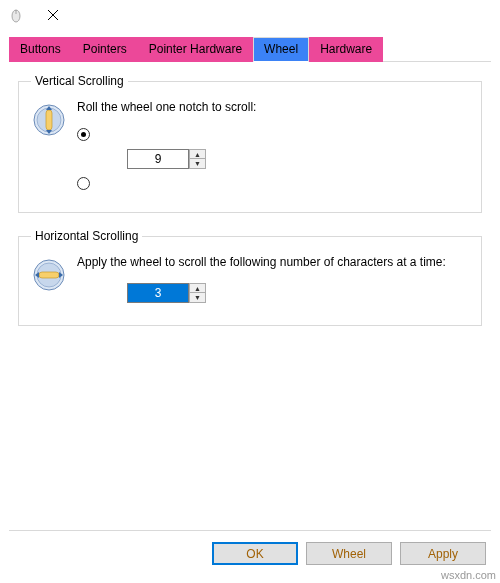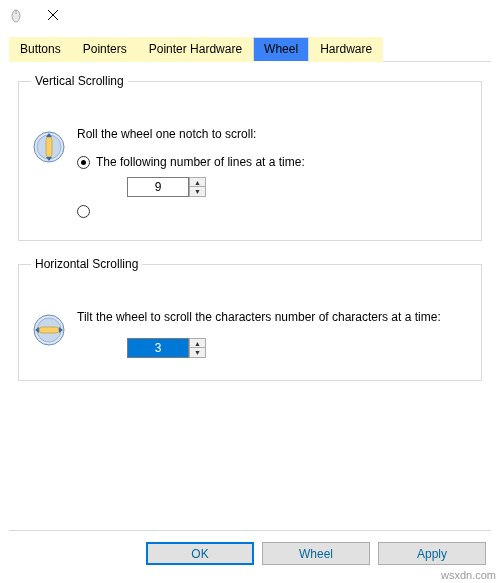--- a/index.html
+++ b/index.html
@@ -2,40 +2,40 @@
 <html><head>
   <meta charset="utf-8">
   <style>
     * { box-sizing: border-box; margin: 0; padding: 0; font-family: "Segoe UI", Arial, sans-serif; }
     body { background: #fff; width: 500px; height: 583px; overflow: hidden; position: relative; }
     .titlebar { display: flex; align-items: center; height: 30px; padding: 0 8px; }
     .titlebar .icon { width: 16px; height: 16px; margin-right: 6px; }
     .titlebar .title { font-size: 12px; color: #000; flex: 1; }
     .titlebar .close { width: 45px; height: 30px; display: flex; align-items: center; justify-content: center; font-size: 12px; color: #000; }
     .tabs { display: flex; border-bottom: 1px solid #d9d9d9; margin: 6px 9px 0 9px; }
-    .tab { padding: 4px 10px 5px 10px; font-size: 12px; color: #000; background: #fef9c3; border: 1px solid transparent; border-bottom: none; position: relative; top: 1px; }
+    .tab { padding: 4px 10px 5px 10px; font-size: 12px; color: #000; background: #ec4899; border: 1px solid transparent; border-bottom: none; position: relative; top: 1px; }
     .tab.active { border-color: #d9d9d9; background: #3b82f6; z-index: 2; border-bottom: 1px solid #fff; }
     .content { padding: 12px 18px; }
     fieldset { border: 1px solid #d9d9d9; padding: 12px 20px 14px 12px; margin-bottom: 16px; }
     legend { font-size: 12px; color: #000; padding: 0 4px; }
-    .group-body { display: flex; margin-top: 27px; }
+    .group-body { display: flex; }
     .mouse-icon { width: 36px; height: 36px; margin: 2px 10px 0 0; flex-shrink: 0; }
     .group-right { flex: 1; font-size: 12px; color: #000; }
     .instr { margin-bottom: 14px; }
     .radio-row { display: flex; align-items: center; margin-bottom: 8px; }
     .radio { width: 13px; height: 13px; border: 1px solid #333; border-radius: 50%; margin-right: 6px; position: relative; }
     .radio.checked::after { content: ""; position: absolute; width: 5px; height: 5px; background: #000; border-radius: 50%; top: 3px; left: 3px; }
     .spin-wrap { display: flex; margin: 6px 0 8px 50px; }
     .spin-input { width: 62px; height: 20px; border: 1px solid #7a7a7a; font-size: 12px; text-align: center; padding: 1px 0; outline: none; }
     .spin-input.sel { background: #0078d7; color: #fff; }
     .spin-btns { display: flex; flex-direction: column; }
     .spin-btn { width: 17px; height: 10px; border: 1px solid #acacac; background: #f0f0f0; display: flex; align-items: center; justify-content: center; font-size: 7px; line-height: 1; color: #333; }
     .spin-btn + .spin-btn { border-top: none; }
     .button-bar { position: absolute; bottom: 18px; right: 14px; display: flex; gap: 8px; }
-    .btn { width: 108px; height: 23px; border: 1px solid #adadad; background: #e1e1e1; font-size: 12px; color: #0369a1; display: flex; align-items: center; justify-content: center; }
+    .btn { width: 86px; height: 23px; border: 1px solid #adadad; background: #e1e1e1; font-size: 12px; color: #a16207; display: flex; align-items: center; justify-content: center; }
     .btn.default { border: 2px solid #0078d7; background: #e1e1e1; }
     .watermark { position: absolute; bottom: 2px; right: 4px; font-size: 11px; color: #999; }
     .divider { position: absolute; bottom: 52px; left: 9px; right: 9px; height: 1px; background: #d9d9d9; }
     .hspin { margin-left: 50px; margin-top: 14px; }
   </style>
 </head>
 <body>
 
 <div class="titlebar">
   <span class="icon">
@@ -71,21 +71,20 @@
             <circle cx="18" cy="18" r="12" fill="#c7d7ec" stroke="#6b8bb8" stroke-width="0.5"></circle>
             <rect x="15" y="8" width="6" height="20" rx="3" fill="#f7cf6b" stroke="#c79a2a" stroke-width="0.7"></rect>
             <polygon points="18,4 15,8 21,8" fill="#3a6aa8"></polygon>
             <polygon points="18,32 15,28 21,28" fill="#3a6aa8"></polygon>
           </svg>
       </span>
       <div class="group-right">
         <div class="instr">Roll the wheel one notch to scroll:</div>
         <div class="radio-row">
           <span class="radio checked"></span>
-          <span>The following number of lines at a time:</span>
         </div>
         <div class="spin-wrap">
           <input class="spin-input" value="9" style="">
           <div class="spin-btns">
             <div class="spin-btn">▲</div>
             <div class="spin-btn">▼</div>
           </div>
         </div>
         <div class="radio-row">
           <span class="radio"></span>
@@ -100,21 +99,21 @@
       <span class="mouse-icon">
         <svg viewBox="0 0 36 36">
             <circle cx="18" cy="18" r="15" fill="#dbe6f4" stroke="#6b8bb8" stroke-width="1"></circle>
             <circle cx="18" cy="18" r="12" fill="#c7d7ec" stroke="#6b8bb8" stroke-width="0.5"></circle>
             <rect x="8" y="15" width="20" height="6" rx="3" fill="#f7cf6b" stroke="#c79a2a" stroke-width="0.7"></rect>
             <polygon points="4,18 8,15 8,21" fill="#3a6aa8"></polygon>
             <polygon points="32,18 28,15 28,21" fill="#3a6aa8"></polygon>
           </svg>
       </span>
       <div class="group-right">
-        <div class="instr">Tilt the wheel to scroll the characters number of characters at a time:</div>
+        <div class="instr">Apply the wheel to scroll the following number of characters at a time:</div>
         <div class="spin-wrap hspin">
           <input class="spin-input sel" value="3" style="">
           <div class="spin-btns">
             <div class="spin-btn">▲</div>
             <div class="spin-btn">▼</div>
           </div>
         </div>
       </div>
     </div>
   </fieldset>

